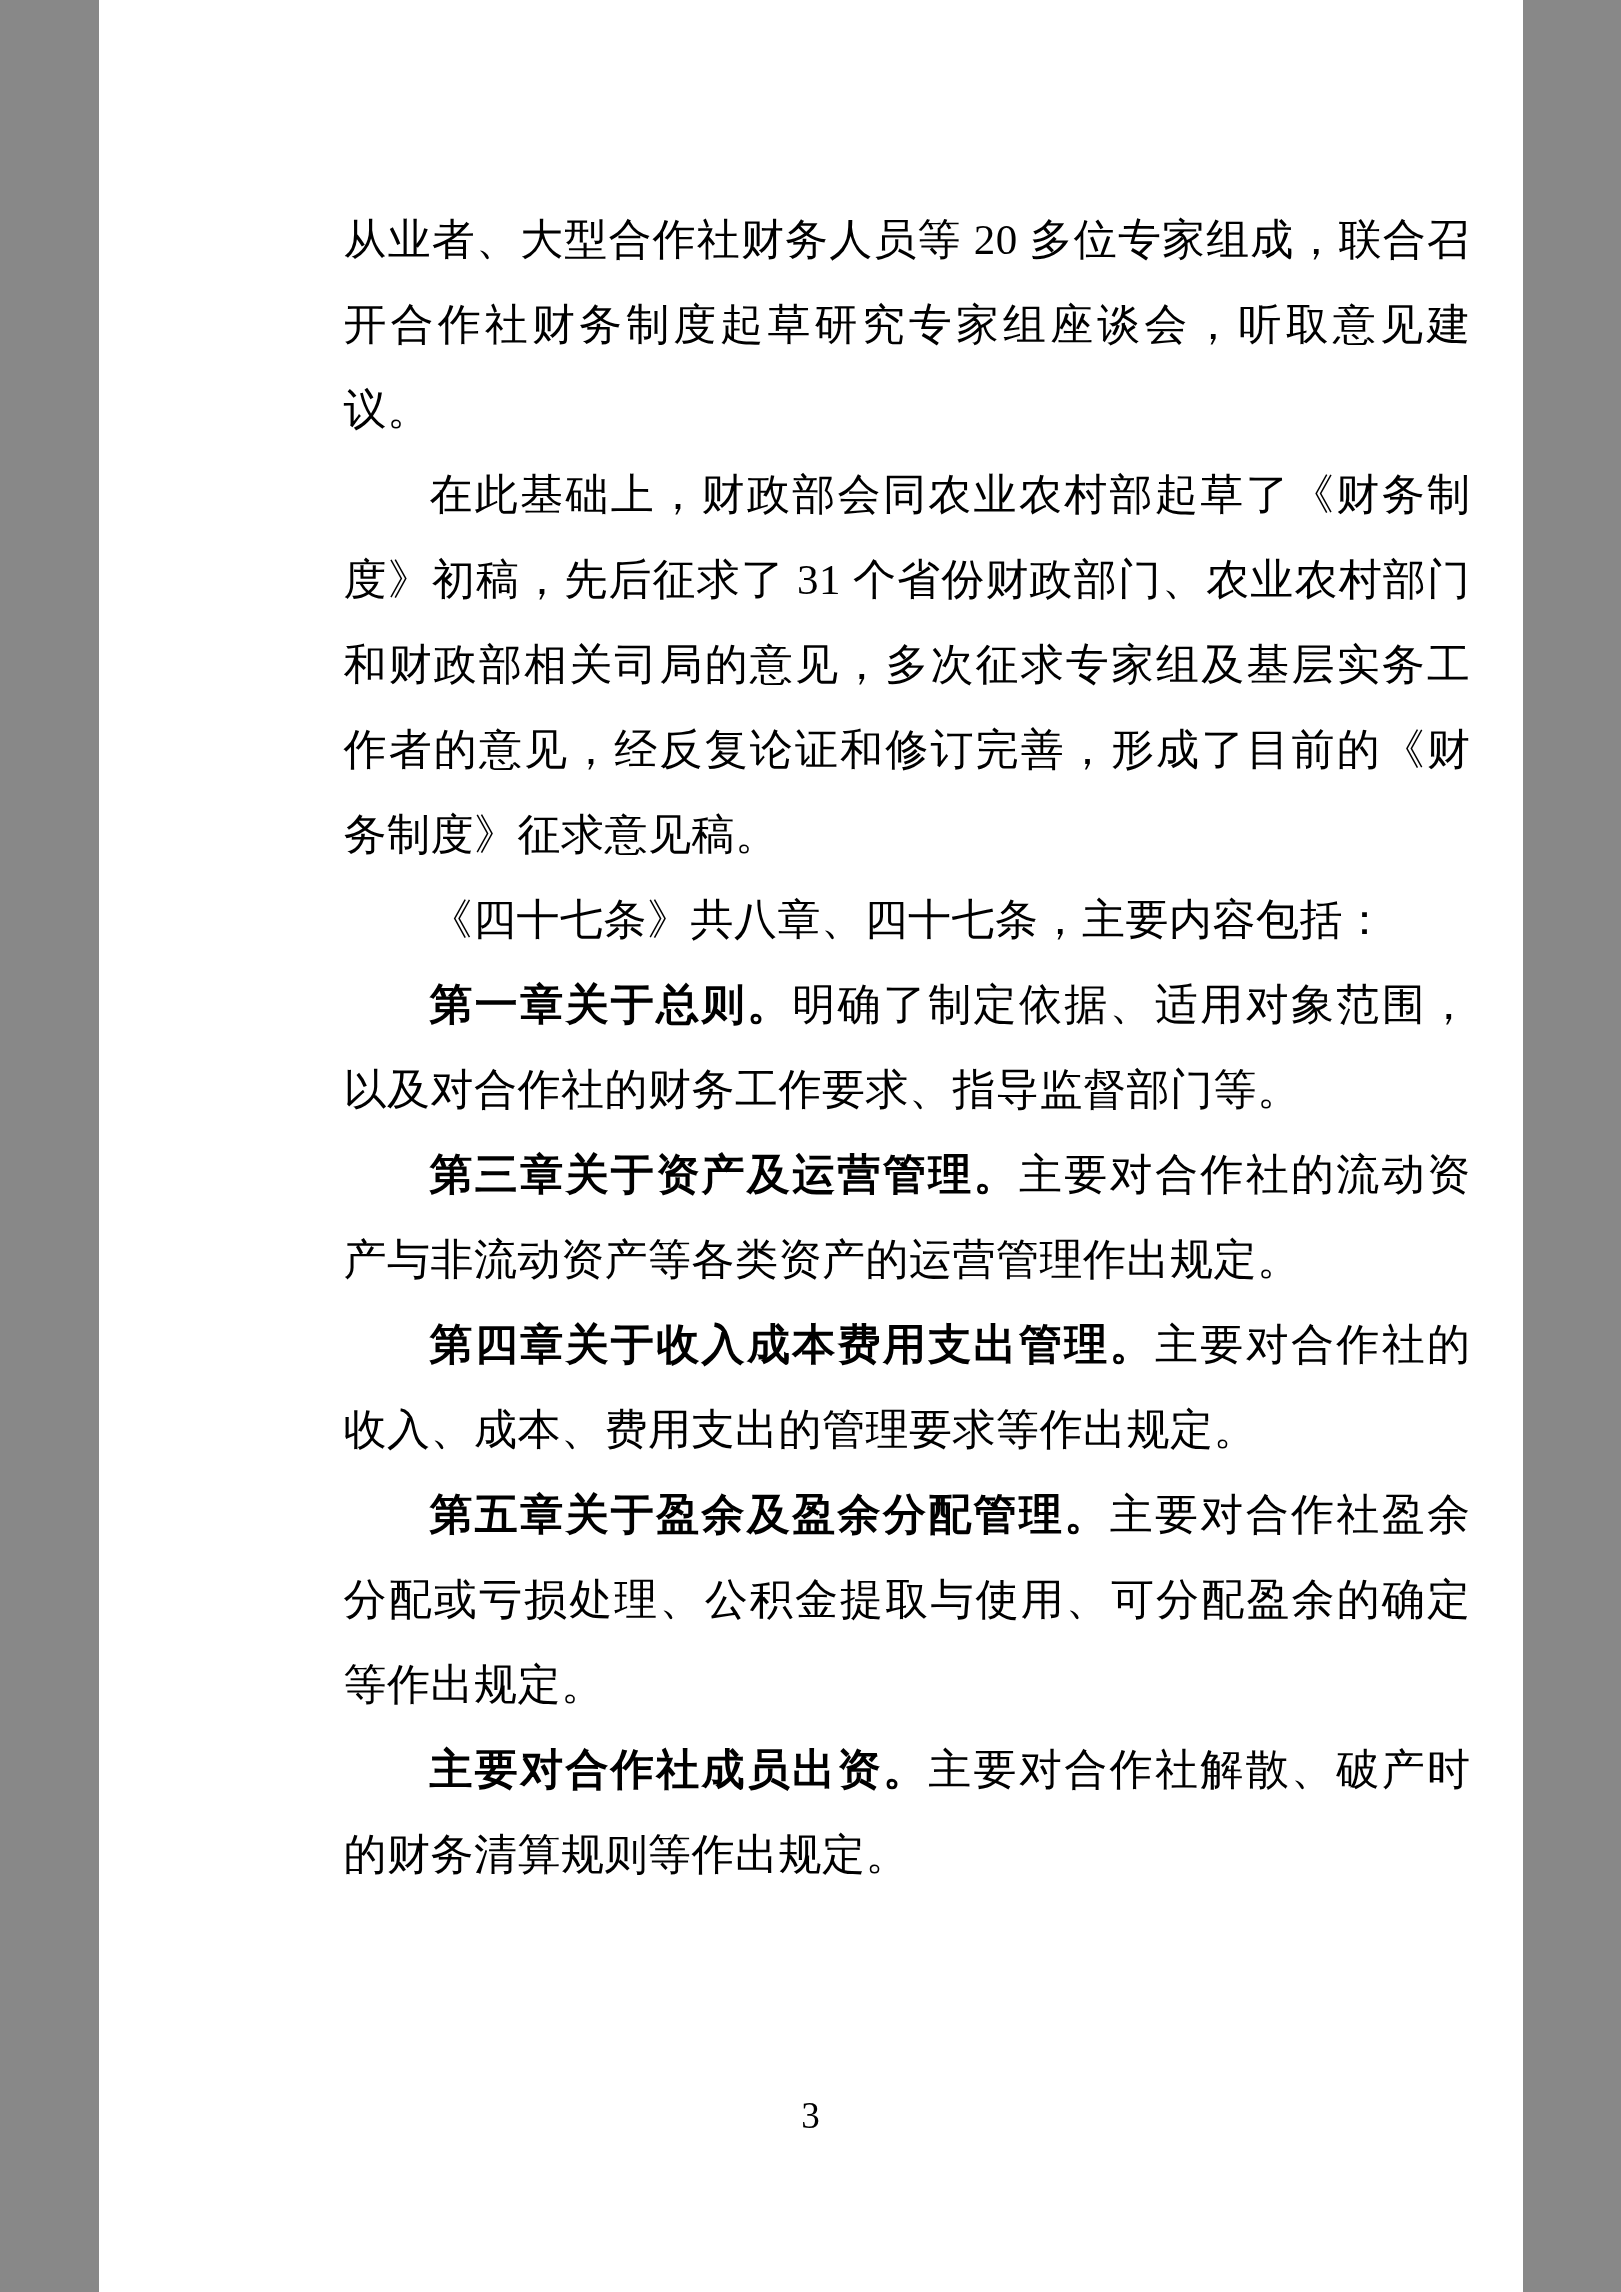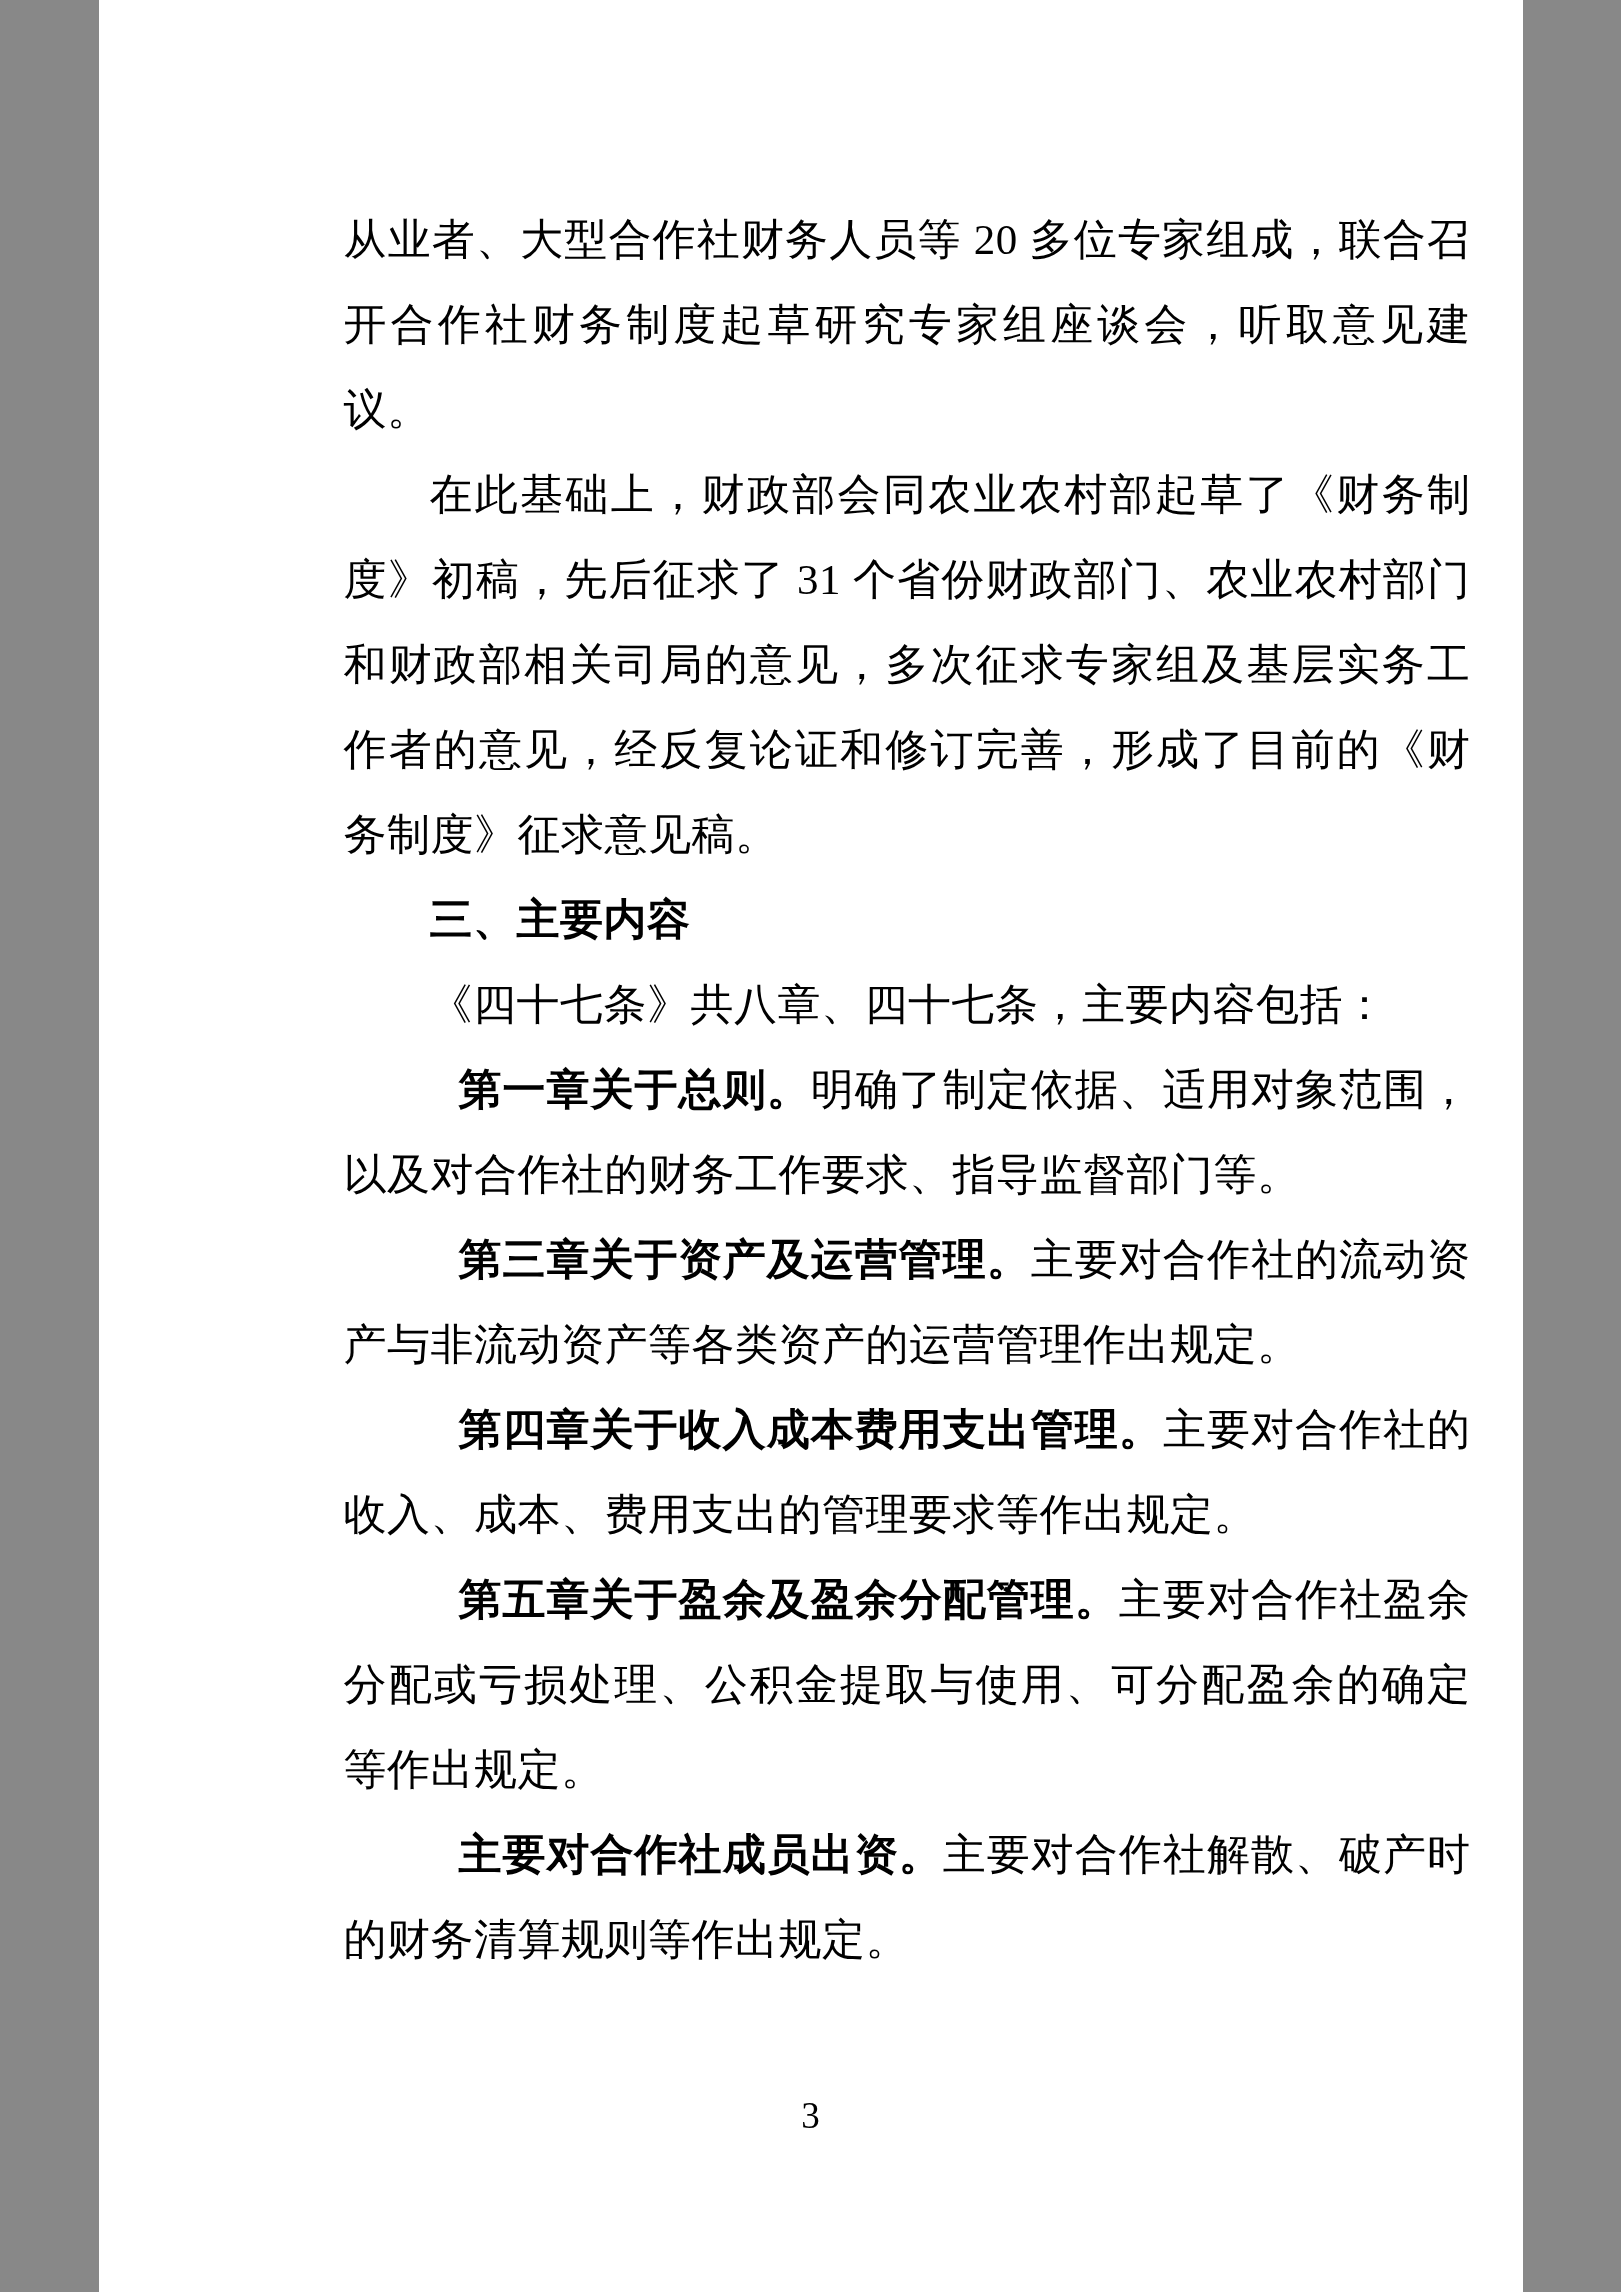--- a/index.html
+++ b/index.html
@@ -36,21 +36,20 @@
   .indent {
     text-indent: 86px;
   }
   .heading {
     font-weight: bold;
     font-family: "Liberation Sans", "DejaVu Sans", sans-serif;
   }
   .lead {
     font-weight: bold;
     font-family: "Liberation Sans", "DejaVu Sans", sans-serif;
-    margin-left: 29px;
   }
   .page-number {
     position: absolute;
     left: 0;
     top: 2094px;
     width: 100%;
     text-align: center;
     font-size: 37px;
     line-height: 43px;
     font-family: "Liberation Serif", "DejaVu Serif", serif;
@@ -59,21 +58,20 @@
 </head>
 <body>
 
 <div class="page">
   <div class="content">
 
     <p class="para"><span>从业者、大型合作社财务人员等 20 多位专家组成，联合召开合作社财务制度起草研究专家组座谈会，听取意见建议。</span></p>
 
     <p class="para indent"><span>在此基础上，财政部会同农业农村部起草了《财务制度》初稿，先后征求了 31 个省份财政部门、农业农村部门和财政部相关司局的意见，多次征求专家组及基层实务工作者的意见，经反复论证和修订完善，形成了目前的《财务制度》征求意见稿。</span></p>
 
-    <h2 class="heading indent"><span>三、主要内容</span></h2>
 
     <p class="para indent"><span>《四十七条》共八章、四十七条，主要内容包括：</span></p>
 
     <p class="para indent"><span class="lead">第一章关于总则。</span><span>明确了制定依据、适用对象范围，以及对合作社的财务工作要求、指导监督部门等。</span></p>
 
 
     <p class="para indent"><span class="lead">第三章关于资产及运营管理。</span><span>主要对合作社的流动资产与非流动资产等各类资产的运营管理作出规定。</span></p>
 
     <p class="para indent"><span class="lead">第四章关于收入成本费用支出管理。</span><span>主要对合作社的收入、成本、费用支出的管理要求等作出规定。</span></p>
 

